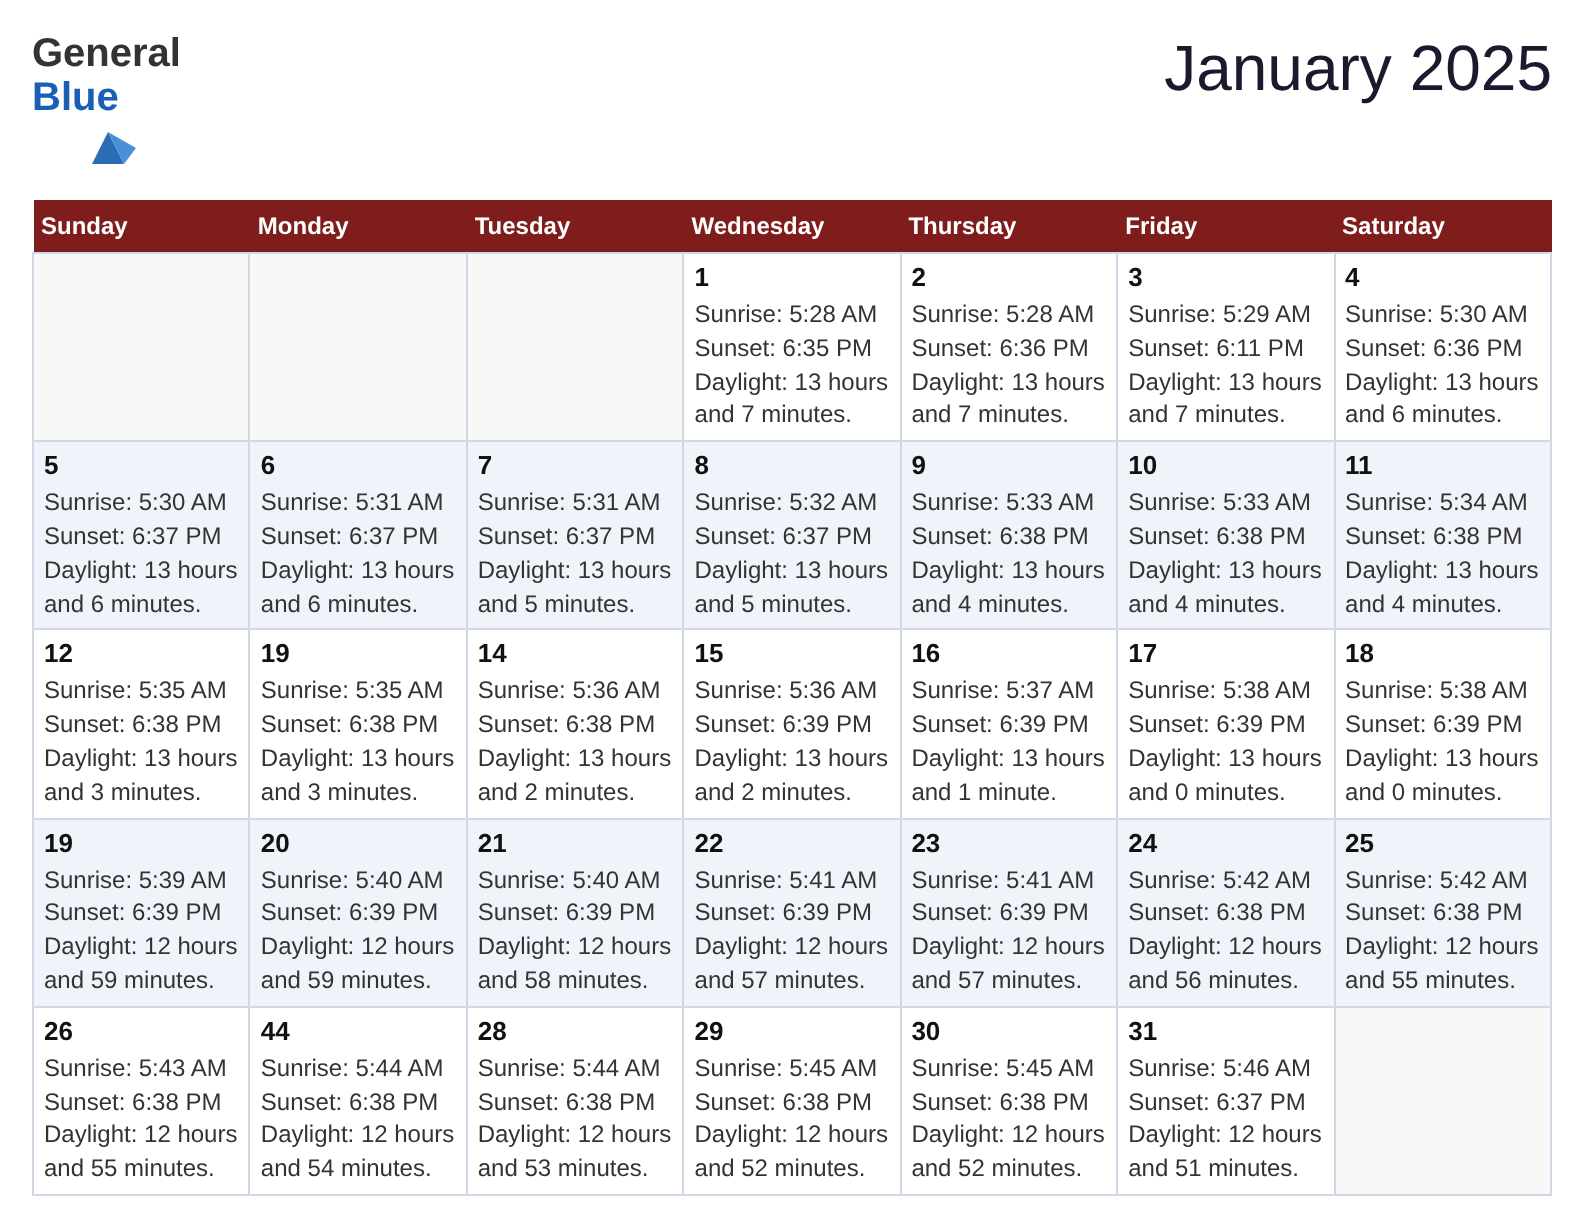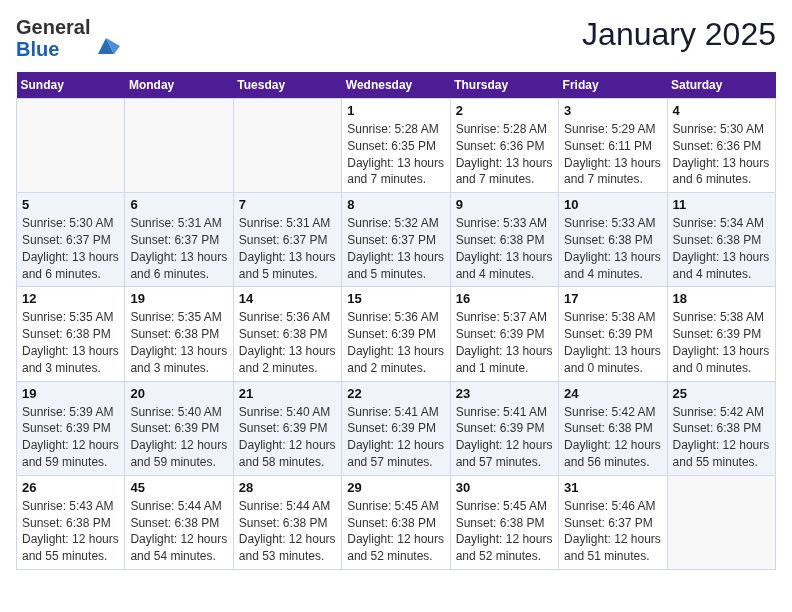--- a/index.html
+++ b/index.html
@@ -11,21 +11,22 @@
       padding: 16px;
     }
     .header {
       display: flex;
       justify-content: space-between;
       align-items: flex-start;
       margin-bottom: 12px;
     }
     .logo {
       display: flex;
-      align-items: flex-end;
+      align-items: center;
+      flex-direction: column;
     }
     .logo-text {
       font-size: 20px;
       font-weight: bold;
       line-height: 1.1;
     }
     .logo-text .general { color: #333; }
     .logo-text .blue { color: #1a5fb4; margin-top: 16px; }
     .logo-icon {
       width: 28px;
@@ -43,21 +44,21 @@
     .subtitle {
       font-size: 14px;
       color: #333;
     }
     table {
       width: 100%;
       border-collapse: collapse;
       font-size: 11px;
     }
     thead th {
-      background-color: #4c1d95;
+      background-color: #7f1d1d;
       color: #fff;
       padding: 6px 4px;
       text-align: left;
       font-size: 12px;
       font-weight: 600;
     }
     tbody tr {
       vertical-align: top;
     }
     tbody tr:nth-child(even) {
@@ -309,21 +310,21 @@
       </tr>
       <tr>
         <td>
           <div class="day-number">26</div>
           <div class="day-info" style="white-space: pre-line;">Sunrise: 5:43 AM
 Sunset: 6:38 PM
 Daylight: 12 hours
 and 55 minutes.</div>
         </td>
         <td>
-          <div class="day-number">45</div>
+          <div class="day-number">44</div>
           <div class="day-info" style="white-space: pre-line;">Sunrise: 5:44 AM
 Sunset: 6:38 PM
 Daylight: 12 hours
 and 54 minutes.</div>
         </td>
         <td>
           <div class="day-number">28</div>
           <div class="day-info" style="white-space: pre-line;">Sunrise: 5:44 AM
 Sunset: 6:38 PM
 Daylight: 12 hours

